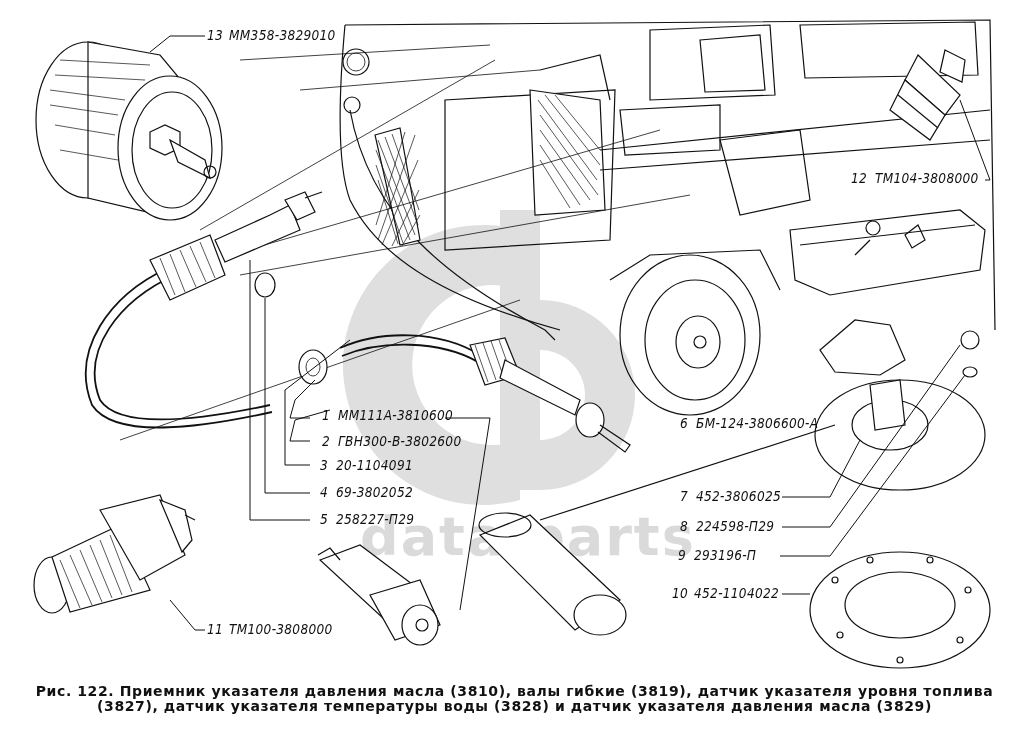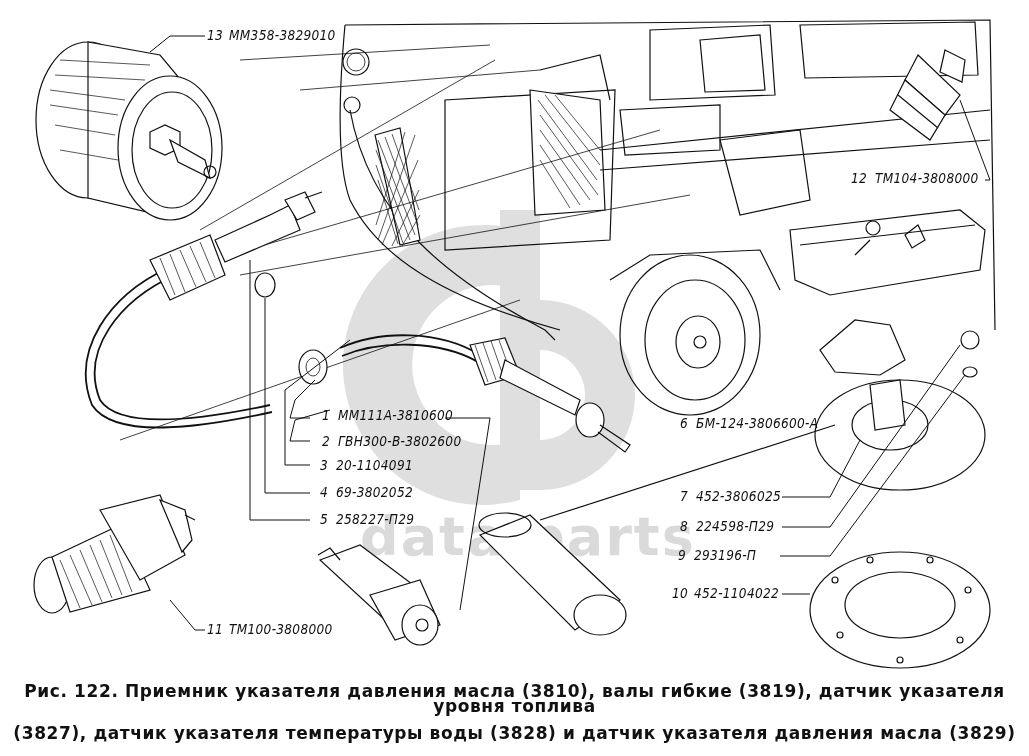--- a/index.html
+++ b/index.html
@@ -1,22 +1,22 @@
 <!DOCTYPE html>
 <html><head>
 <meta charset="utf-8">
 <style>
   html, body { margin:0; padding:0; background:#ffffff; }
   body { width:1029px; height:756px; position:relative; overflow:hidden; font-family:"DejaVu Sans", sans-serif; }
   #drawing { position:absolute; left:0; top:0; width:1029px; height:756px; }
   .part-label { font-family:"DejaVu Sans Condensed","DejaVu Sans", sans-serif; font-style:italic; font-size:13.5px; fill:#111; letter-spacing:0.3px; }
   .wm-text { font-family:"DejaVu Sans", sans-serif; font-weight:bold; font-size:54px; fill:#d6d6d6; letter-spacing:2px; }
-  .caption { position:absolute; left:0; width:1029px; text-align:center; font-family:"DejaVu Sans", sans-serif; font-weight:bold; font-size:17px; color:#111; letter-spacing:0.6px; line-height:15px; }
+  .caption { position:absolute; left:0; width:1029px; text-align:center; font-family:"DejaVu Sans", sans-serif; font-weight:bold; font-size:14px; color:#111; letter-spacing:0.6px; line-height:15px; }
   #caption-line1 { top:684px; }
-  #caption-line2 { top:726px; }
+  #caption-line2 { top:699px; }
   .ink { stroke:#111; fill:none; stroke-width:1.2; }
   .ink-thin { stroke:#111; fill:none; stroke-width:0.8; }
   .ink-bold { stroke:#111; fill:none; stroke-width:1.8; }
   .leader { stroke:#111; fill:none; stroke-width:1; }
   .fill-white { fill:#fff; stroke:#111; stroke-width:1.2; }
   .hatch { stroke:#111; stroke-width:0.7; }
 </style>
 </head>
 <body>
 

